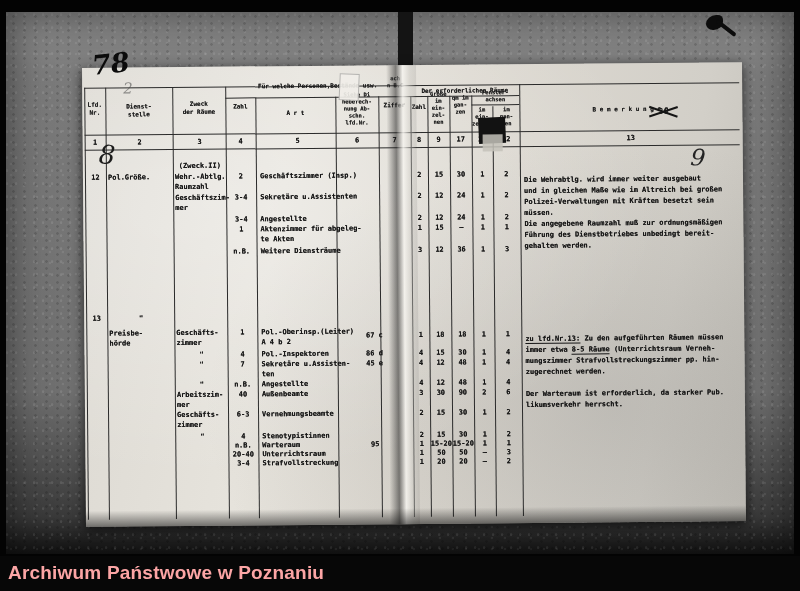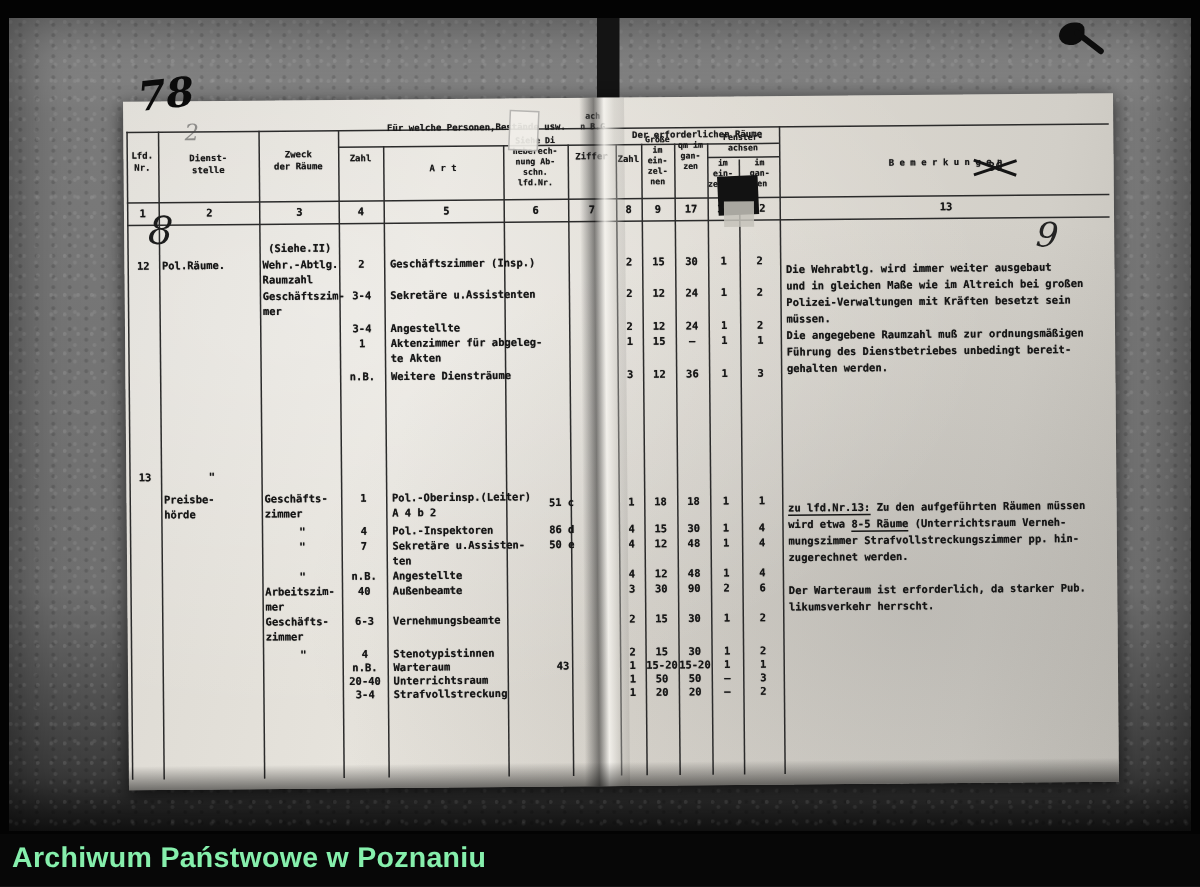--- a/index.html
+++ b/index.html
@@ -75,21 +75,21 @@
   .crossed:before{transform:rotate(20deg);}
   .crossed:after{transform:rotate(-18deg);}
   
   .hw{position:absolute;font-family:"DejaVu Serif",serif;font-style:italic;z-index:5;}
   .hw78{left:92px;top:48px;font-size:27px;color:#0b0b0b;transform:rotate(-6deg);font-weight:bold;}
   .hwpencil{left:41px;top:12px;font-size:15px;color:rgba(70,70,70,0.55);}
   .hw8{left:16px;top:72px;font-size:26px;color:#1c1c1c;transform:rotate(4deg);}
   .hw9{left:608px;top:82px;font-size:23px;color:#242424;transform:rotate(6deg);}
   
   .caption{position:absolute;left:0;top:556px;width:800px;height:35px;background:#070707;}
-  .caption span{position:absolute;left:8px;top:4px;color:#86efac;
+  .caption span{position:absolute;left:8px;top:4px;color:#fca5a5;
     font:bold 19px/26px "Liberation Sans",sans-serif;letter-spacing:0.2px;}
 </style>
 </head>
 <body>
 
 <div class="stage">
   <div class="backdrop"></div>
   <div class="backdrop-gap"></div>
   <div class="ink-blob"></div>
   <div class="ink-tail"></div>
@@ -200,25 +200,25 @@
       <span class="pos" style="left:296px;width:32px;text-align:center;">7</span>
       <span class="pos c8">8</span>
       <span class="pos c9">9</span>
       <span class="pos c10">17</span>
       <span class="pos c11">11</span>
       <span class="pos c12">12</span>
       <span class="pos c13n">13</span>
     </div>
 
     <div class="tl" style="top:95px;">
-      <span class="pos c3 ctr">(Siehe.II)</span>
+      <span class="pos c3 ctr">(Zweck.II)</span>
     </div>
     <div class="tl" style="top:106px;">
       <span class="pos c1">12</span>
-      <span class="pos c2">Pol.Räume.</span>
+      <span class="pos c2">Pol.Größe.</span>
       <span class="pos c3">Wehr.-Abtlg.</span>
       <span class="pos c4">2</span>
       <span class="pos c5">Geschäftszimmer (Insp.)</span>
       <span class="pos c8">2</span>
       <span class="pos c9">15</span>
       <span class="pos c10">30</span>
       <span class="pos c11">1</span>
       <span class="pos c12">2</span>
     </div>
     <div class="tl" style="top:116px;">
@@ -294,21 +294,21 @@
       <span class="pos c1">13</span>
       <span class="pos c2 ctr">"</span>
     </div>
     <div class="tl" style="top:262px;">
       <span class="pos c2">Preisbe-</span>
       <span class="pos c3">Geschäfts-</span>
       <span class="pos c4">1</span>
       <span class="pos c5">Pol.-Oberinsp.(Leiter)</span>
     </div>
     <div class="tl" style="top:266px;">
-      <span class="pos c7">51 c</span>
+      <span class="pos c7">67 c</span>
       <span class="pos c8">1</span>
       <span class="pos c9">18</span>
       <span class="pos c10">18</span>
       <span class="pos c11">1</span>
       <span class="pos c12">1</span>
     </div>
     <div class="tl" style="top:272px;">
       <span class="pos c2">hörde</span>
       <span class="pos c3">zimmer</span>
       <span class="pos c5">A 4 b 2</span>
@@ -321,21 +321,21 @@
       <span class="pos c8">4</span>
       <span class="pos c9">15</span>
       <span class="pos c10">30</span>
       <span class="pos c11">1</span>
       <span class="pos c12">4</span>
     </div>
     <div class="tl" style="top:294px;">
       <span class="pos c3 ctr">"</span>
       <span class="pos c4">7</span>
       <span class="pos c5">Sekretäre u.Assisten-</span>
-      <span class="pos c7">50 e</span>
+      <span class="pos c7">45 e</span>
       <span class="pos c8">4</span>
       <span class="pos c9">12</span>
       <span class="pos c10">48</span>
       <span class="pos c11">1</span>
       <span class="pos c12">4</span>
     </div>
     <div class="tl" style="top:304px;">
       <span class="pos c5">ten</span>
     </div>
     <div class="tl" style="top:314px;">
@@ -380,21 +380,21 @@
       <span class="pos c5">Stenotypistinnen</span>
       <span class="pos c8">2</span>
       <span class="pos c9">15</span>
       <span class="pos c10">30</span>
       <span class="pos c11">1</span>
       <span class="pos c12">2</span>
     </div>
     <div class="tl" style="top:375px;">
       <span class="pos c4">n.B.</span>
       <span class="pos c5">Warteraum</span>
-      <span class="pos c7">43</span>
+      <span class="pos c7">95</span>
       <span class="pos c8">1</span>
       <span class="pos c9">15-20</span>
       <span class="pos c10">15-20</span>
       <span class="pos c11">1</span>
       <span class="pos c12">1</span>
     </div>
     <div class="tl" style="top:384px;">
       <span class="pos c4">20-40</span>
       <span class="pos c5">Unterrichtsraum</span>
       <span class="pos c8">1</span>
@@ -410,21 +410,21 @@
       <span class="pos c9">20</span>
       <span class="pos c10">20</span>
       <span class="pos c11">–</span>
       <span class="pos c12">2</span>
     </div>
 
     <div class="tl" style="top:271px;">
       <div class="pos c13"><span class="u">zu lfd.Nr.13:</span><span> Zu den aufgeführten Räumen müssen</span></div>
     </div>
     <div class="tl" style="top:282px;">
-      <div class="pos c13"><span>wird etwa </span><span class="u">8-5 Räume</span><span> (Unterrichtsraum Verneh-</span></div>
+      <div class="pos c13"><span>immer etwa </span><span class="u">8-5 Räume</span><span> (Unterrichtsraum Verneh-</span></div>
     </div>
     <div class="tl" style="top:293px;">
         <span class="pos c13">mungszimmer Strafvollstreckungszimmer pp. hin-</span>
       </div>
     <div class="tl" style="top:304px;">
         <span class="pos c13">zugerechnet werden.</span>
       </div>
     <div class="tl" style="top:326px;">
         <span class="pos c13">Der Warteraum ist erforderlich, da starker Pub.</span>
       </div>

